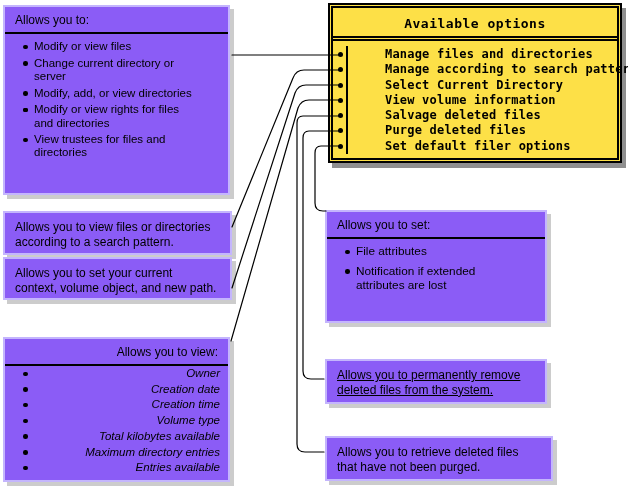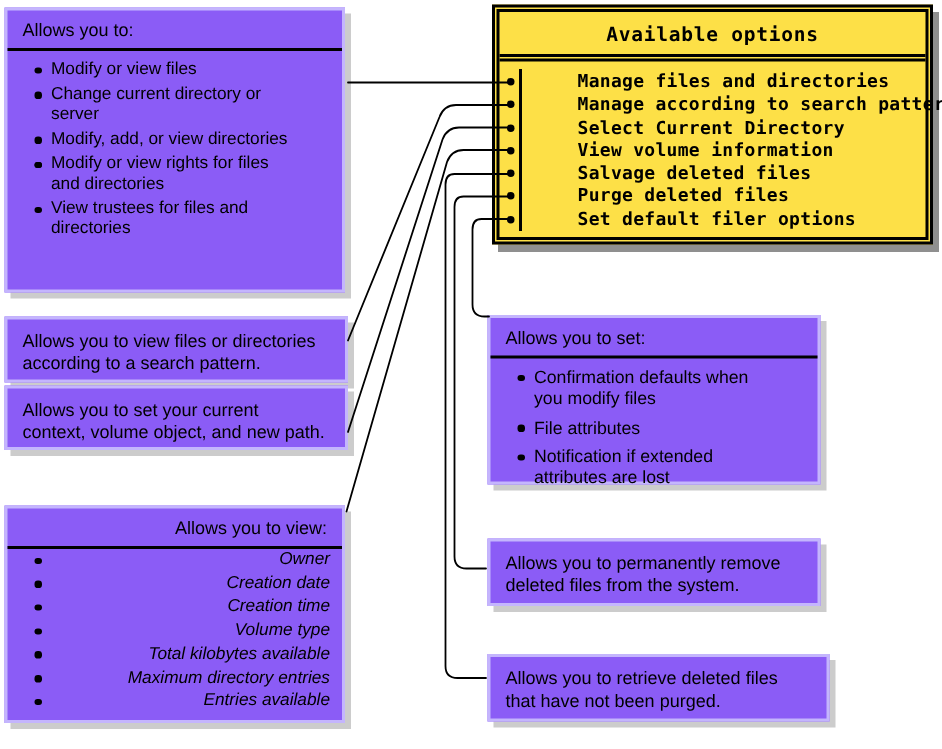--- a/index.html
+++ b/index.html
@@ -27,21 +27,21 @@
   .co-list li{position:relative;font-size:11.5px;line-height:13.2px;margin-bottom:3px;padding-left:12px;}
   .bdot{position:absolute;left:1px;top:4.5px;width:4.5px;height:4.5px;border-radius:50%;background:#000;}
   .btext{white-space:pre-line;}
   .co-text{margin:0;padding:7px 10px;font-size:12px;line-height:14.5px;white-space:pre-line;}
 
   .co1{left:3px;top:5px;width:227px;height:190px;}
   .co2{left:3px;top:211px;width:229px;height:44px;}
   .co3{left:3px;top:257px;width:229px;height:43px;}
   .co4{left:3px;top:337px;width:227px;height:145px;text-align:right;}
   .co5{left:325px;top:210px;width:222px;height:113px;}
-  .co6{left:325px;top:359px;width:222px;height:45px;}
+  .co6{left:325px;top:359px;width:222px;height:45px;text-decoration:underline;}
   .co7{left:325px;top:436px;width:228px;height:45px;}
 
   .co1 .co-list li{margin-bottom:3.5px;}
   .co4 .co-list{padding-top:1px;font-style:italic;}
   .co4 .co-list li{margin-bottom:2.5px;}
   .co5 .co-list li{margin-bottom:6px;font-size:11.8px;line-height:13.8px;}
 </style>
 </head>
 <body>
 
@@ -109,22 +109,20 @@
       <li><span class="bdot"></span><span class="btext">Volume type</span></li>
       <li><span class="bdot"></span><span class="btext">Total kilobytes available</span></li>
       <li><span class="bdot"></span><span class="btext">Maximum directory entries</span></li>
       <li><span class="bdot"></span><span class="btext">Entries available</span></li>
     </ul>
   </div>
 
   <div class="callout co5">
     <div class="co-head">Allows you to set:</div>
     <ul class="co-list">
-      <li><span class="bdot"></span><span class="btext">Confirmation defaults when
-you modify files</span></li>
       <li><span class="bdot"></span><span class="btext">File attributes</span></li>
       <li><span class="bdot"></span><span class="btext">Notification if extended
 attributes are lost</span></li>
     </ul>
   </div>
 
   <div class="callout co6">
     <p class="co-text">Allows you to permanently remove
 deleted files from the system.</p>
   </div>

